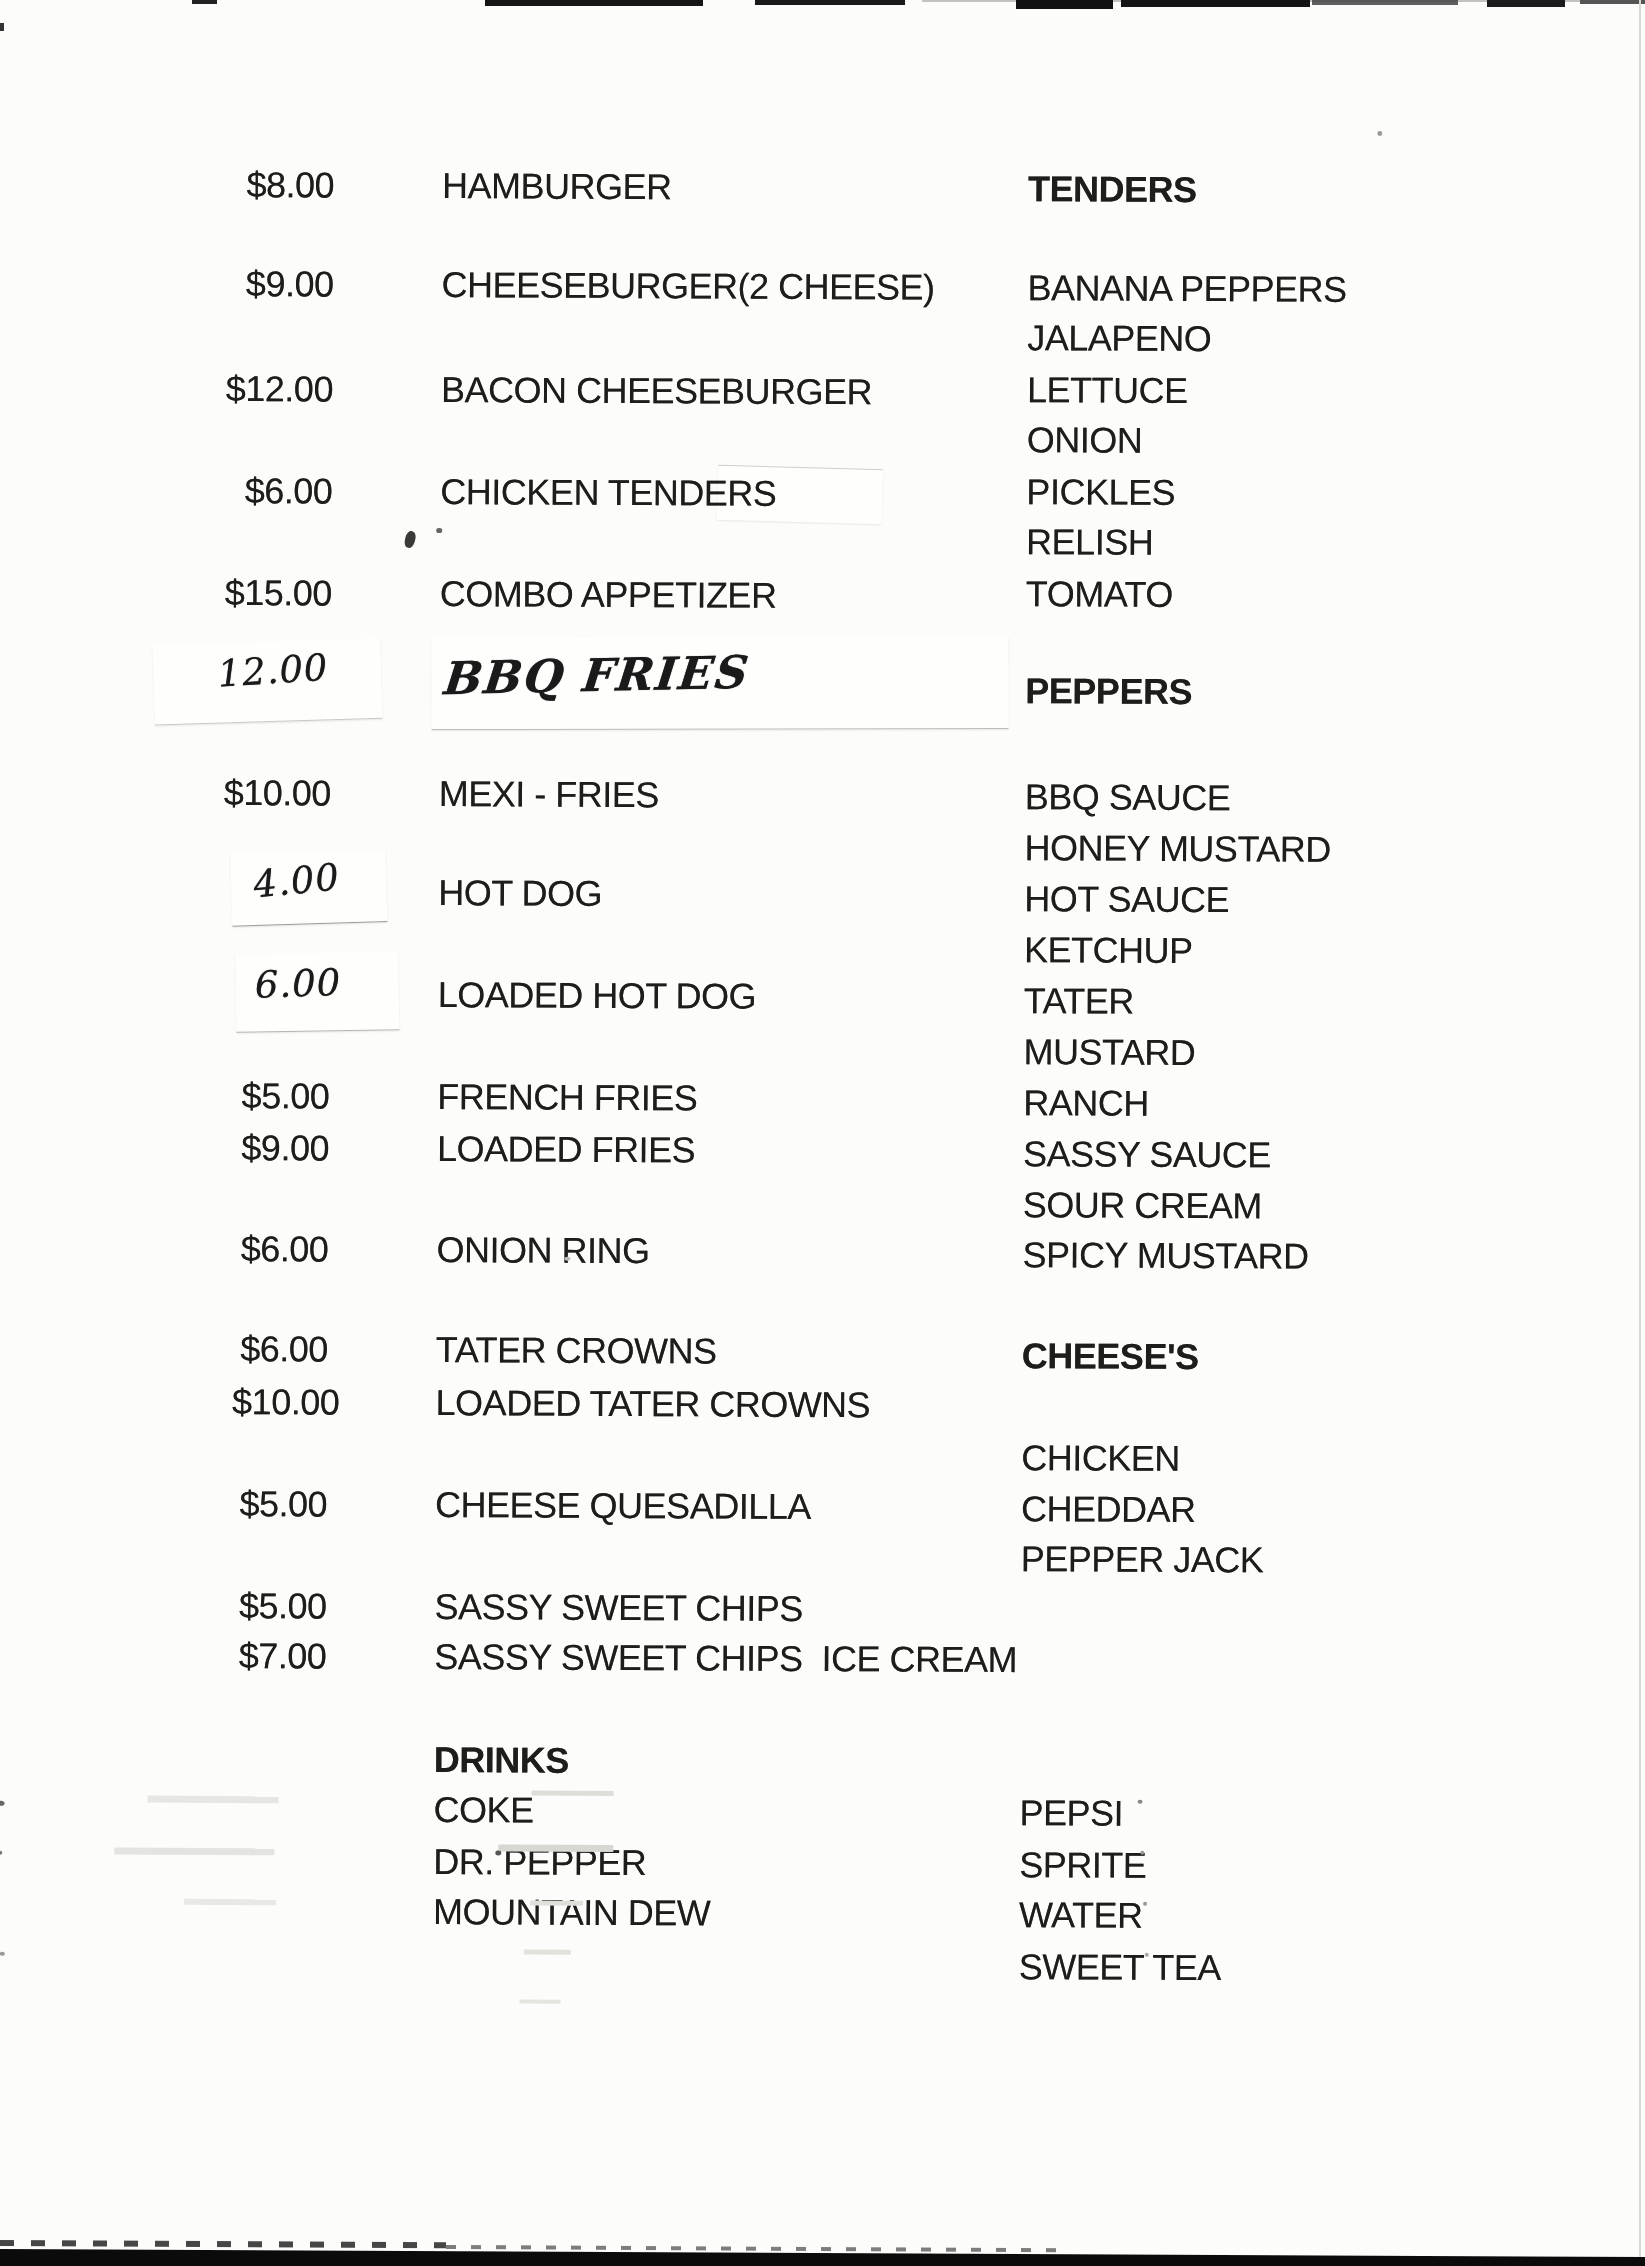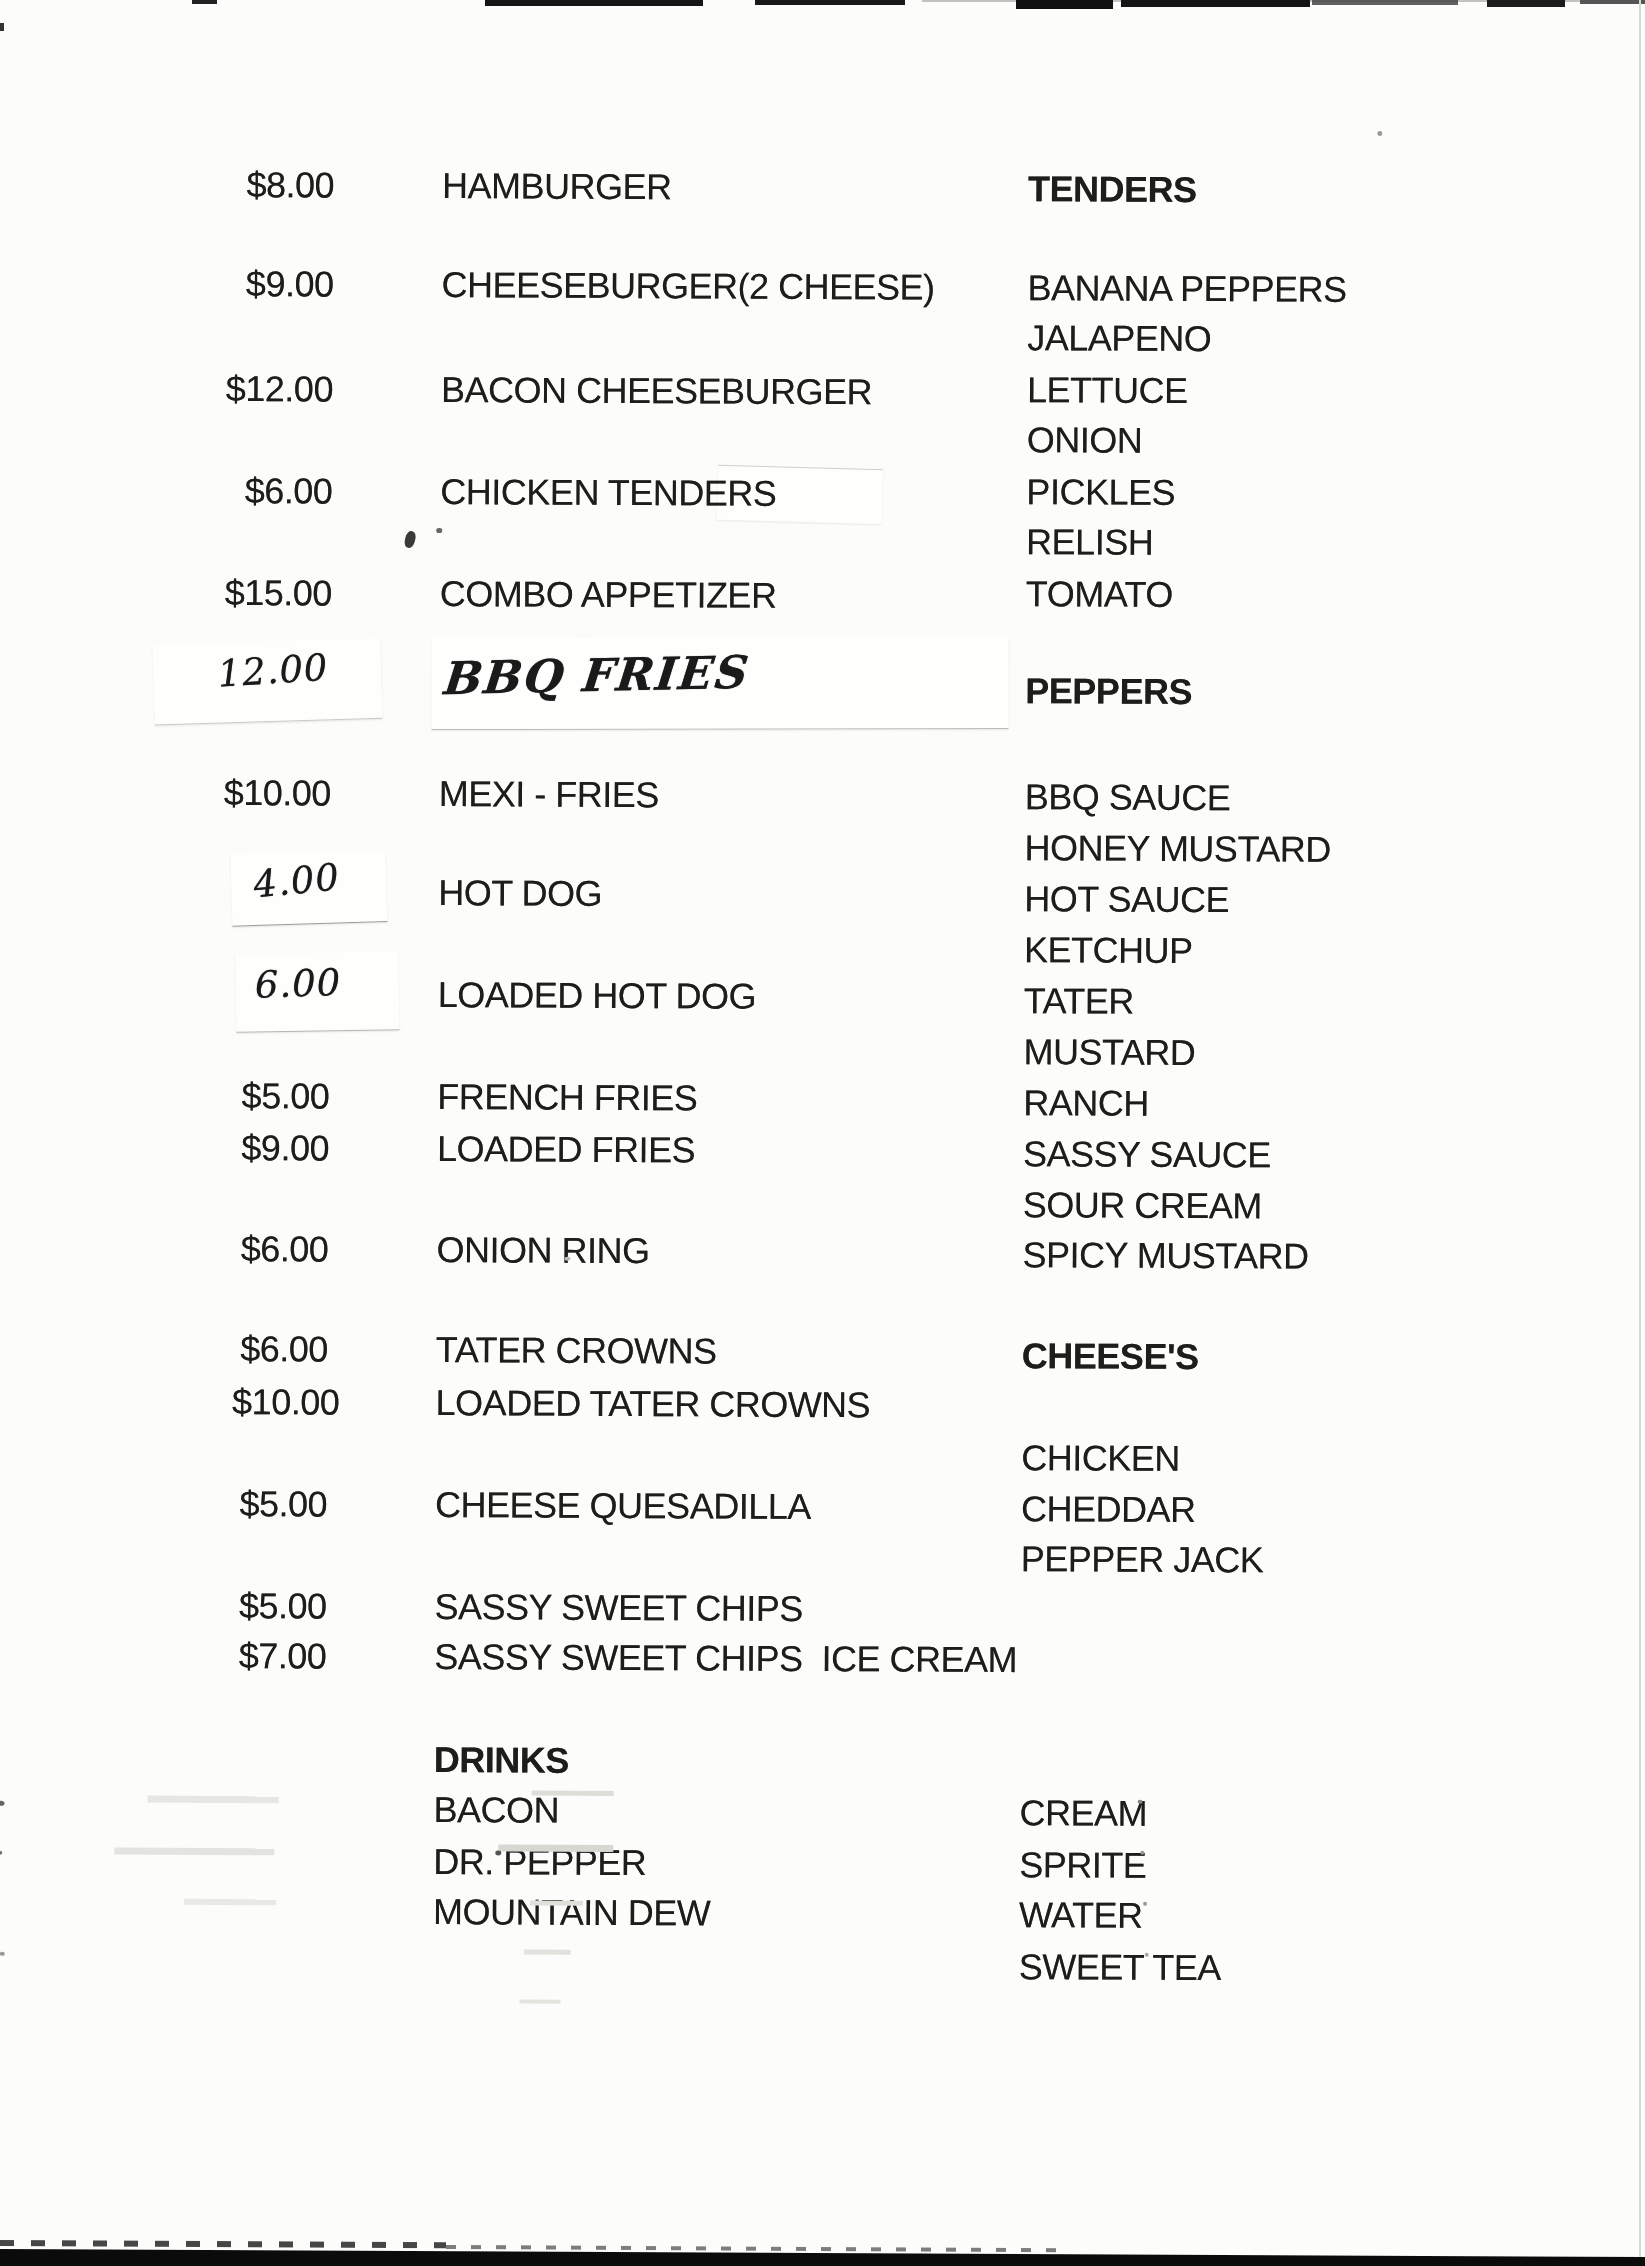--- a/index.html
+++ b/index.html
@@ -154,21 +154,21 @@
     </div>
     <div class="mrow" style="top:1634px">
       <span class="price">$7.00</span>
       <span class="name">SASSY SWEET CHIPS  ICE CREAM</span>
     </div>
 
     <div class="mrow" style="top:1737px">
       <span class="name bold">DRINKS</span>
     </div>
     <div class="mrow" style="top:1787px">
-      <span class="name">BACON</span>
+      <span class="name">COKE</span>
     </div>
     <div class="mrow" style="top:1839px">
       <span class="name">DR. PEPPER</span>
     </div>
     <div class="mrow" style="top:1889px">
       <span class="name">MOUNTAIN DEW</span>
     </div>
 
     <div class="rrow" style="top:163px">
       <span class="rtext bold">TENDERS</span>
@@ -195,21 +195,21 @@
     <div class="rrow" style="top:1179px"><span class="rtext">SOUR CREAM</span></div>
     <div class="rrow" style="top:1229px"><span class="rtext">SPICY MUSTARD</span></div>
 
     <div class="rrow" style="top:1330px">
       <span class="rtext bold">CHEESE'S</span>
     </div>
     <div class="rrow" style="top:1432px"><span class="rtext">CHICKEN</span></div>
     <div class="rrow" style="top:1483px"><span class="rtext">CHEDDAR</span></div>
     <div class="rrow" style="top:1533px"><span class="rtext">PEPPER JACK</span></div>
 
-    <div class="rrow" style="top:1787px"><span class="rtext">CREAM</span></div>
+    <div class="rrow" style="top:1787px"><span class="rtext">PEPSI</span></div>
     <div class="rrow" style="top:1839px"><span class="rtext">SPRITE</span></div>
     <div class="rrow" style="top:1889px"><span class="rtext">WATER</span></div>
     <div class="rrow" style="top:1941px"><span class="rtext">SWEET TEA</span></div>
 
     <div class="art" style="left:408px;top:529px;width:9.7px;height:16.5px;background:#3a3a38;border-radius:45%;transform:rotate(14deg);"></div>
     <div class="dot" style="left:439px;top:526px;width:5.8px;height:4.9px;background:#666;"></div>
     <div class="dot" style="left:1378px;top:124px;width:4.9px;height:4.9px;background:#999;"></div>
     <div class="dot" style="left:571px;top:1254px;width:5.8px;height:3.9px;background:#bbb;"></div>
 
     <div class="art" style="left:157px;top:1795px;width:131px;height:6.8px;background:#e6e6e2;"></div>

